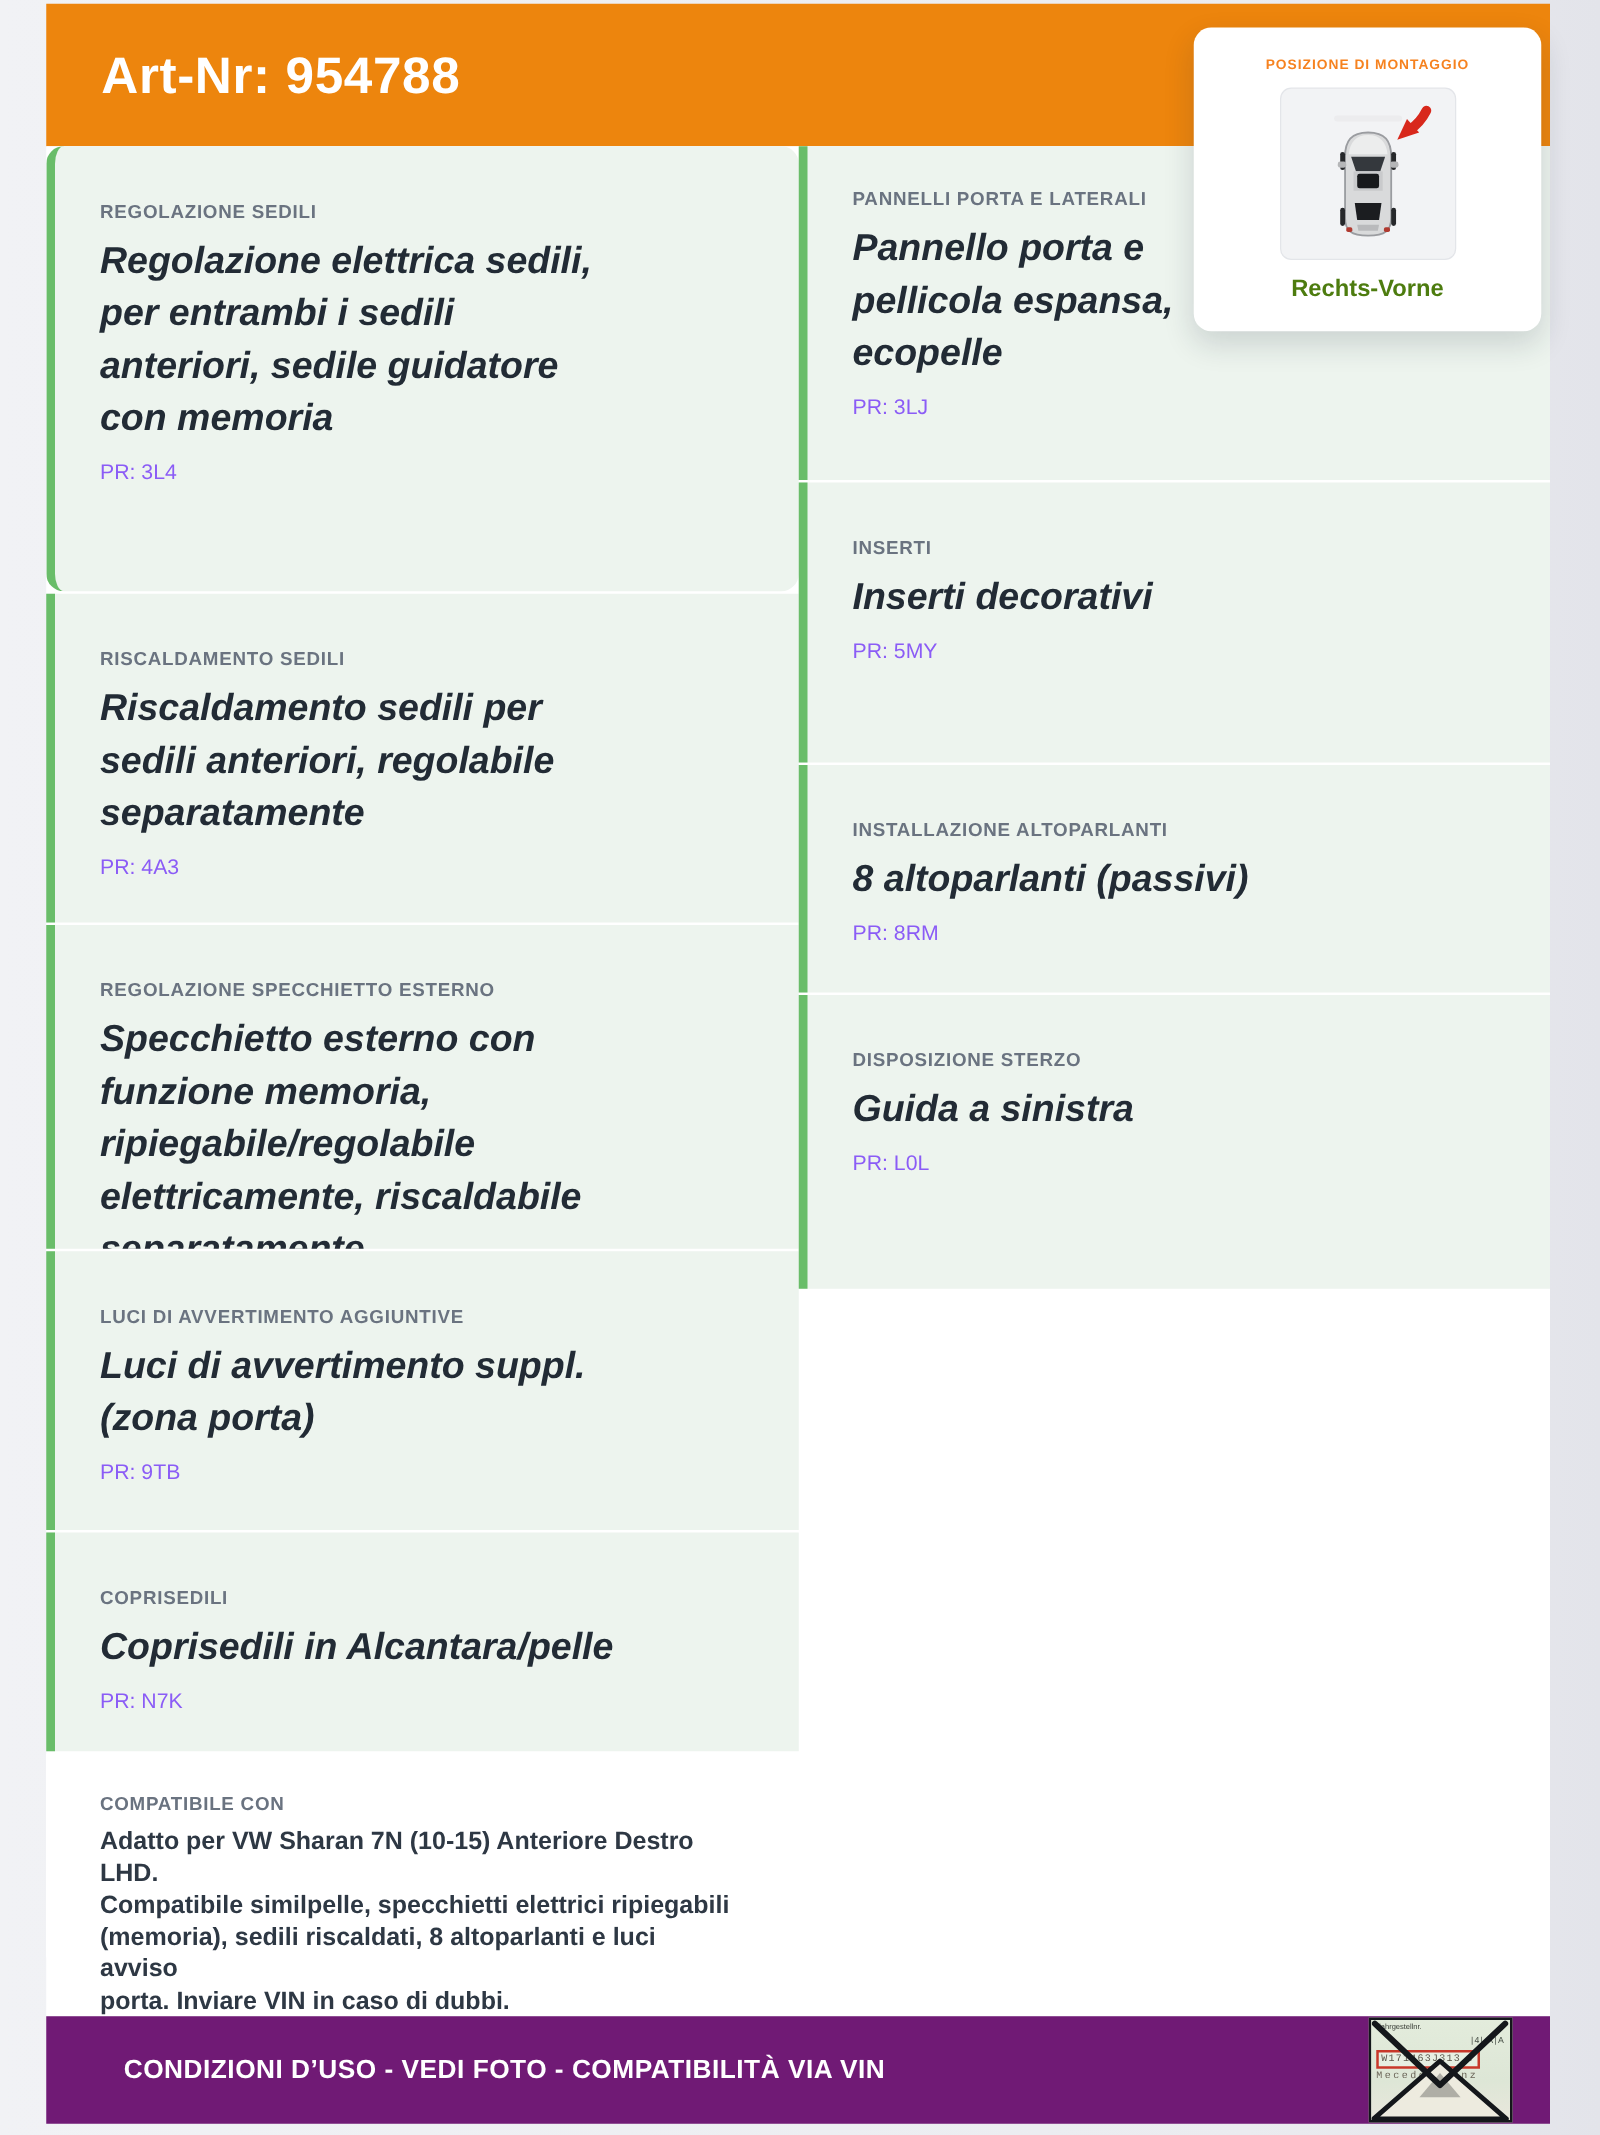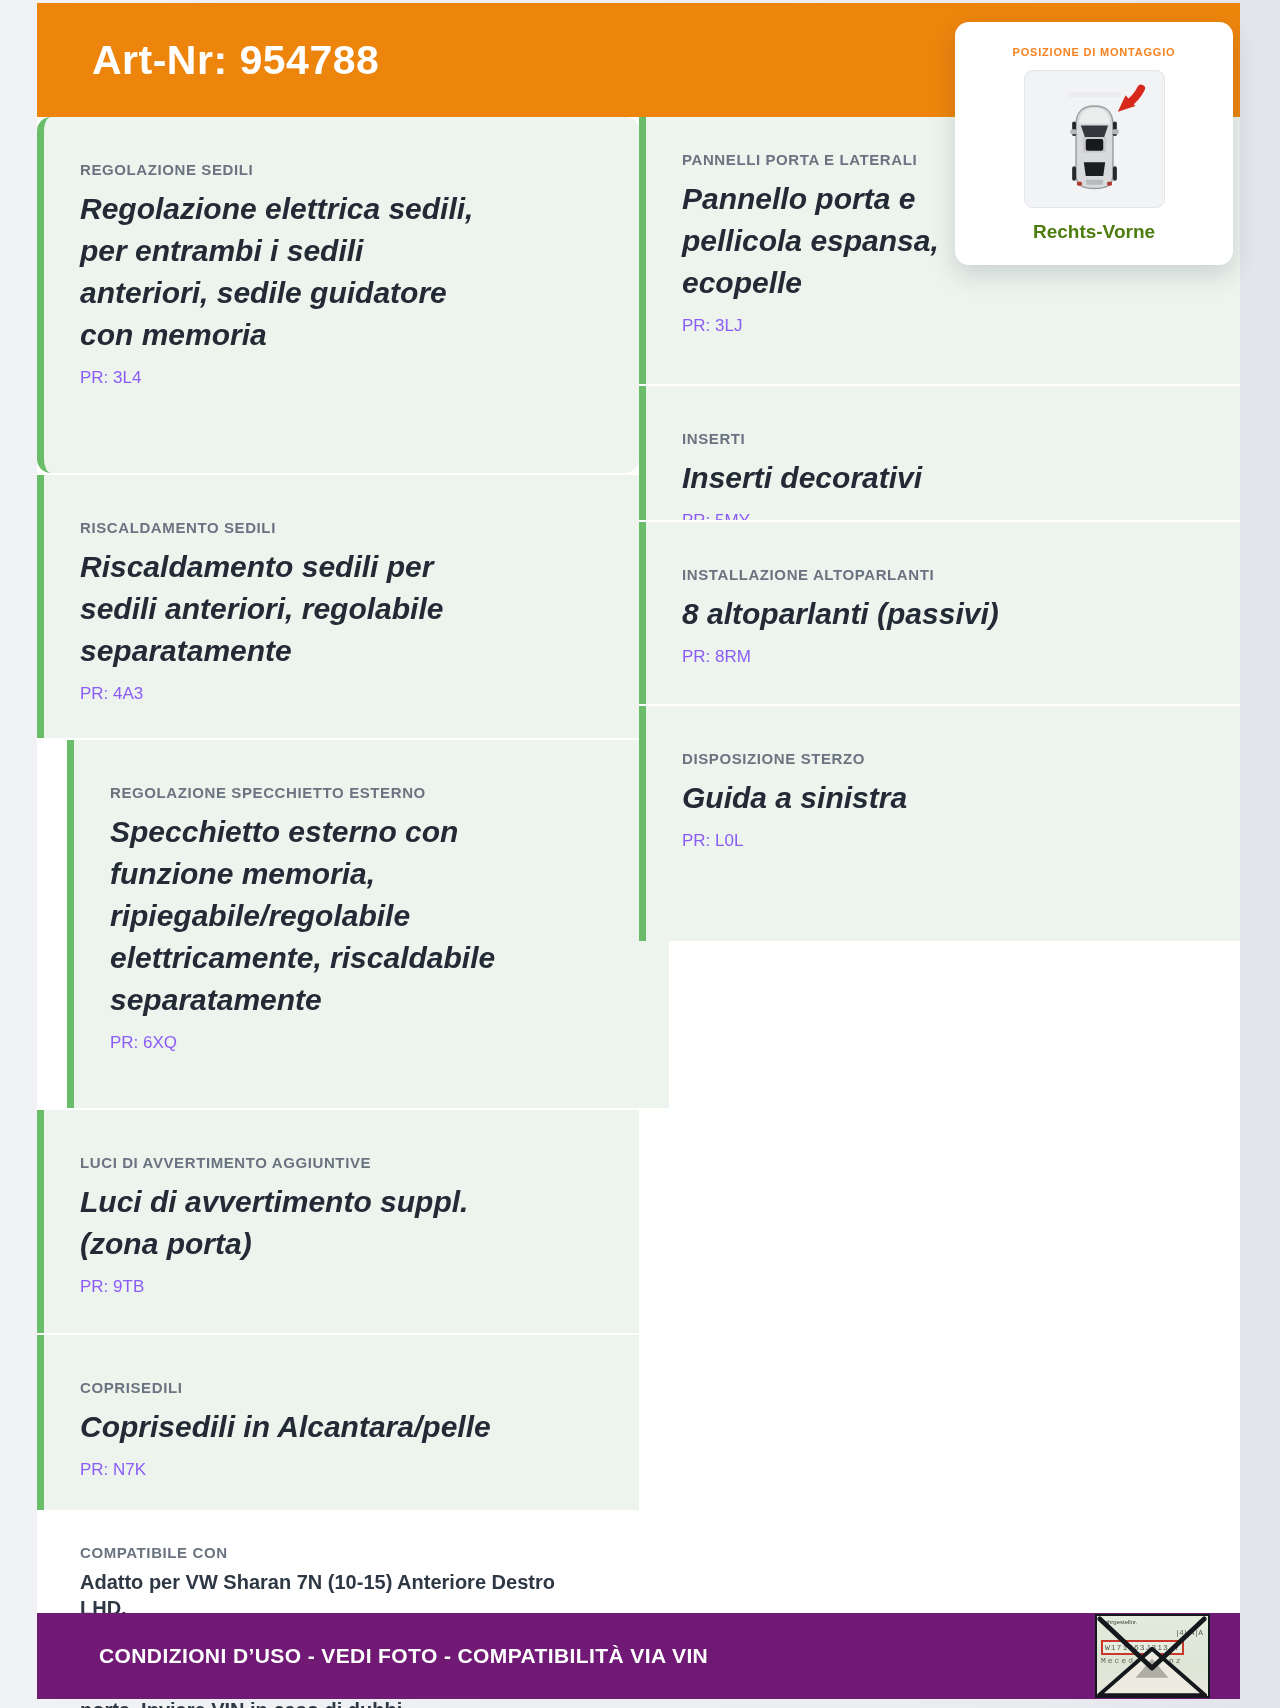--- a/index.html
+++ b/index.html
@@ -7,21 +7,21 @@
   body {
     background:linear-gradient(90deg,#f1f2f5 0%,#ebecf0 78%,#e3e4ea 100%);
     font-family:"Liberation Sans","DejaVu Sans",sans-serif;
     position:relative;
   }
   .page { width:1203px; margin-left:37px; padding-top:3px; position:relative; }
 
   
   .app-header {
     height:114px; background:#ed850d; display:flex; align-items:center;
-    padding-left:55px;
+    padding-left:44px;
   }
   .app-header h1 { color:#ffffff; font-size:41px; font-weight:700; letter-spacing:.5px; }
 
   
   .main { display:flex; background:#ffffff; height:1496px; align-items:flex-start; }
   .col { display:flex; flex-direction:column; }
   .col-left  { width:602px; }
   .col-right { width:601px; }
 
   .card {
@@ -32,22 +32,22 @@
     font-size:15px; font-weight:700; color:#6a7380; letter-spacing:.6px;
     white-space:pre-line;
   }
   .card .title {
     margin-top:10px; font-size:30px; line-height:42px; font-weight:700;
     color:#222b35; white-space:pre-line;font-style:italic;
   }
   .card .pr { margin-top:12px; font-size:17px; color:#8b5cf6; }
 
   
-  .l1{height:356px;border-radius:14px;} .l2{height:263px;} .l3{height:368px;margin-left:30px;} .l4{height:223px;} .l5{height:175px;}
-  .r1{height:267px; padding-top:34px;} .r2{height:134px;} .r3{height:182px;} .r4{height:235px;}
+  .l1{height:356px;border-radius:14px;} .l2{height:263px;} .l3{height:259px;} .l4{height:223px;} .l5{height:175px;}
+  .r1{height:267px; padding-top:34px;} .r2{height:224px;} .r3{height:182px;} .r4{height:235px;}
 
   .compat { background:#ffffff; padding:32px 55px 0 43px; height:163px; width:100%; }
   .compat .text {
     margin-top:9px; font-size:20px; line-height:25.5px; font-weight:700;
     color:#2e3844; white-space:pre-line;
   }
 
   
   .footer {
     margin-top:0; height:86px; background:#701a75; display:flex;

